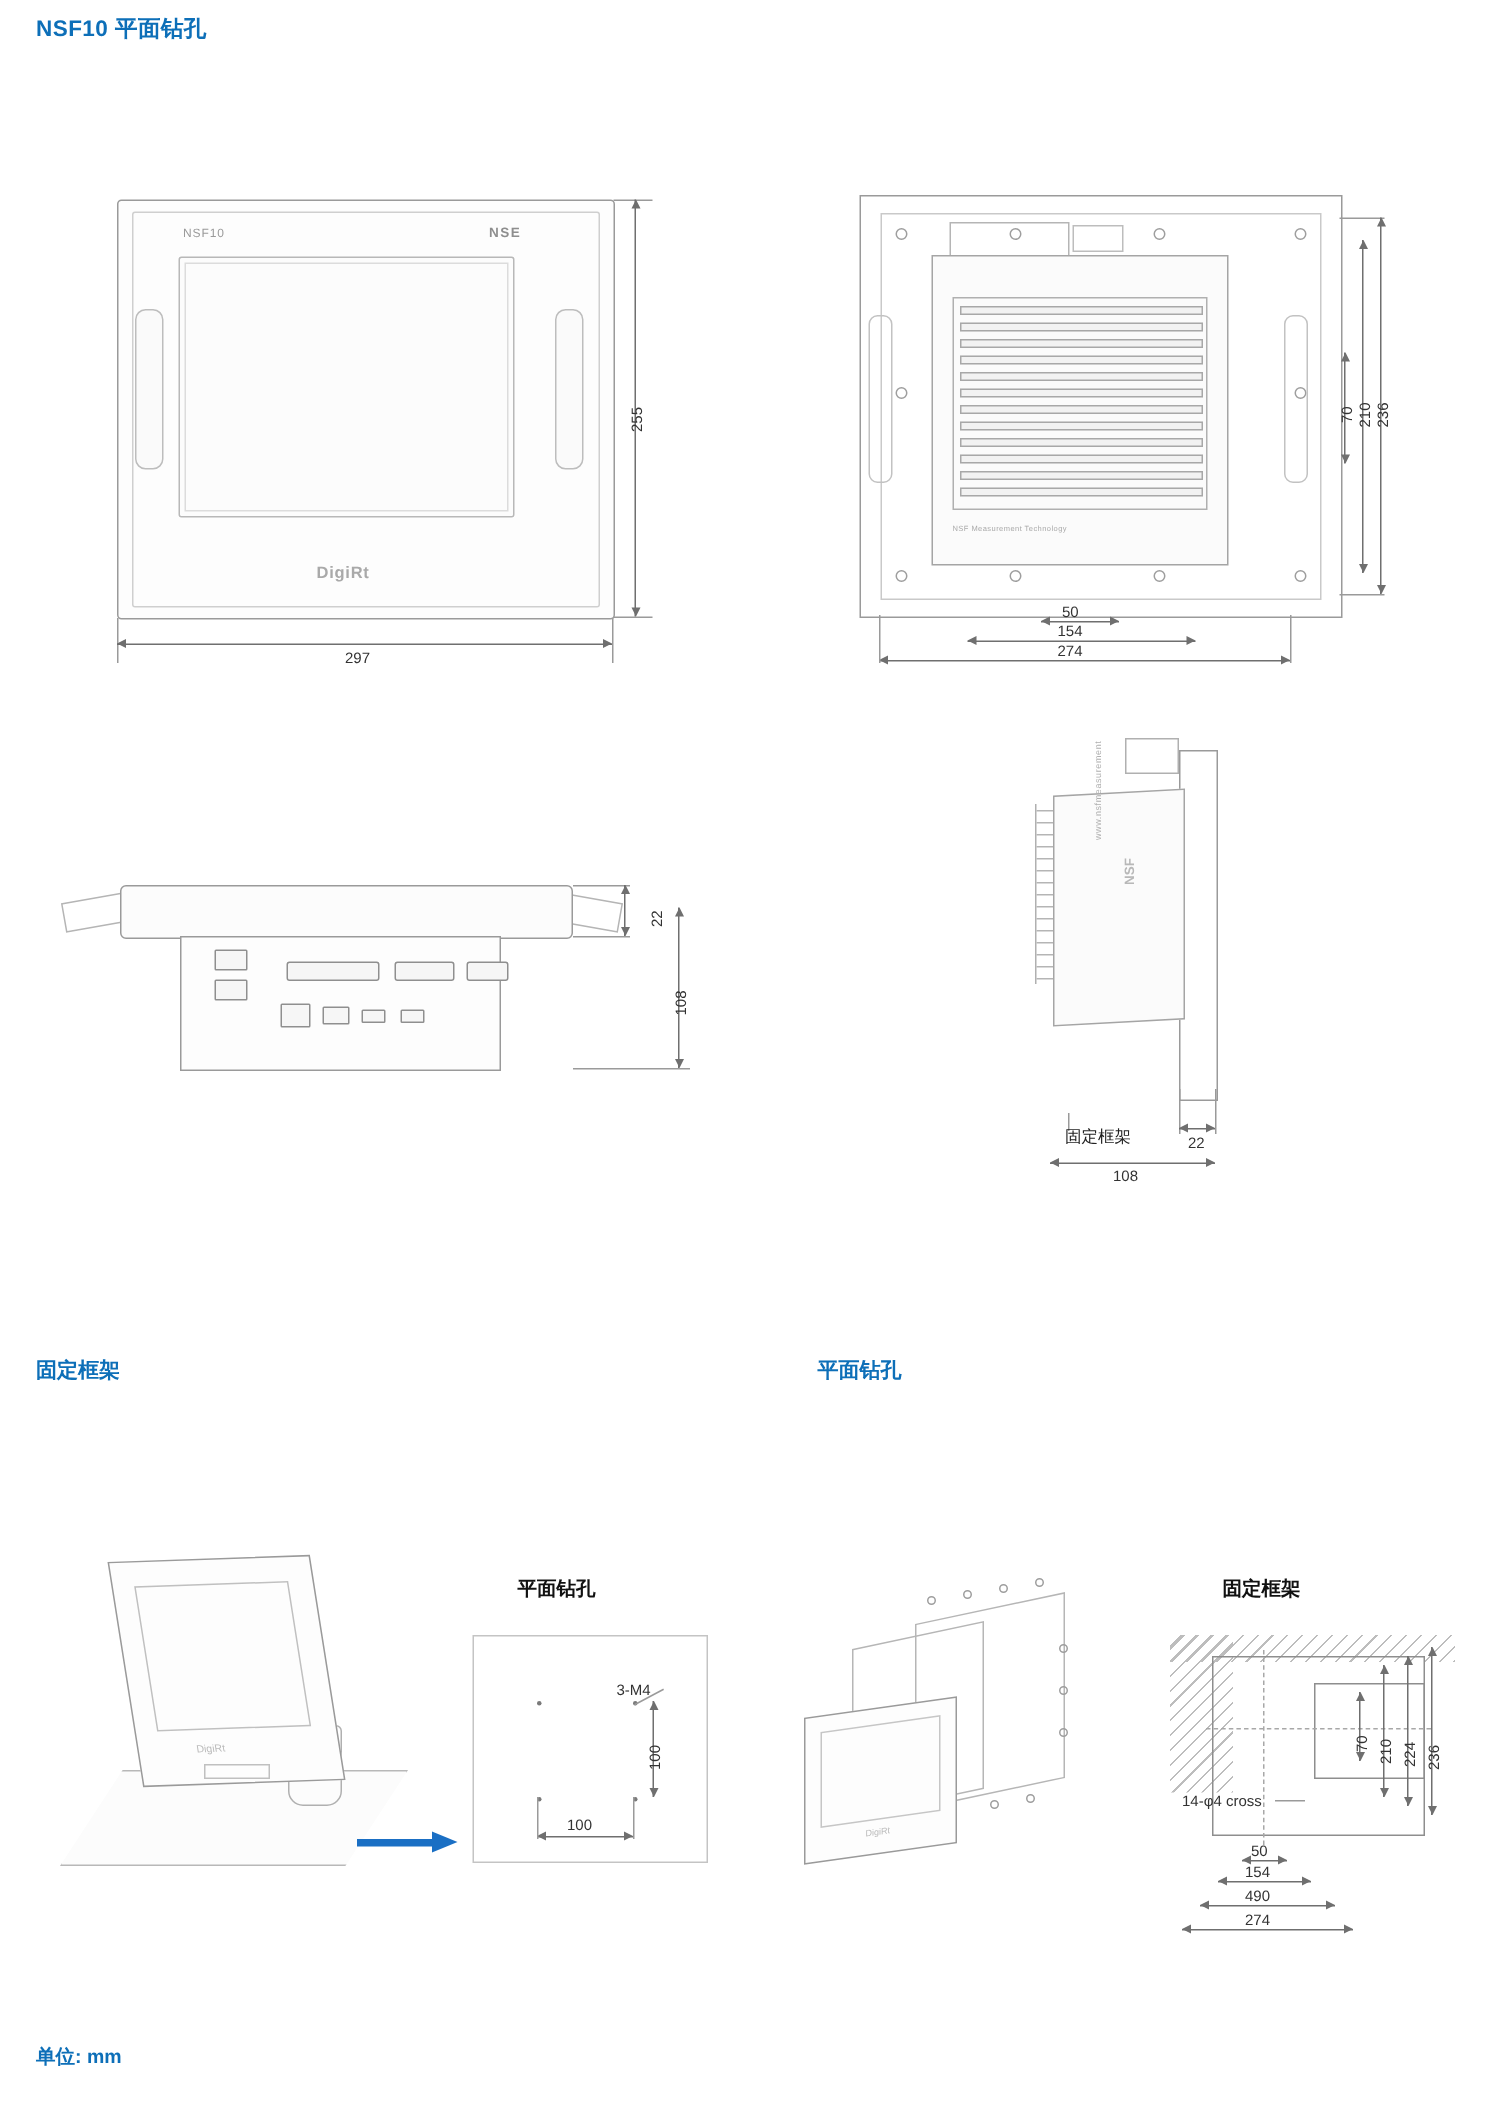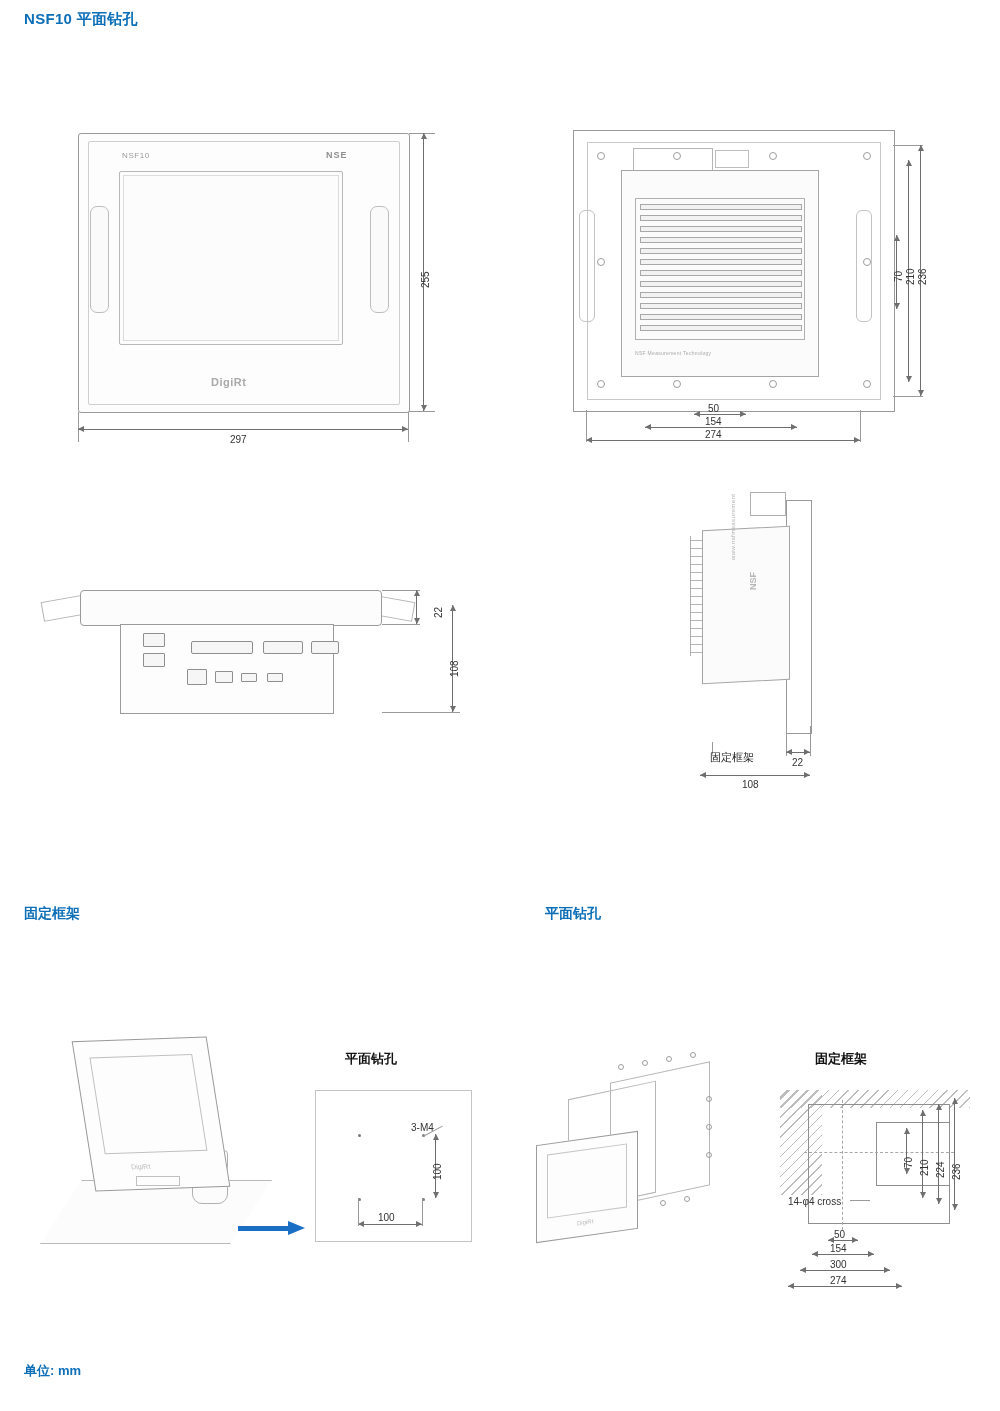--- a/index.html
+++ b/index.html
@@ -404,21 +404,21 @@
   <div class="dim" style="left:834px;top:1229px;">50</div>
 
   <div class="dimline" style="left:812px;top:1254px;width:62px;height:1px;"></div>
   <div class="arrowL" style="left:812px;top:1251px;"></div>
   <div class="arrowR" style="left:868px;top:1251px;"></div>
   <div class="dim" style="left:830px;top:1243px;">154</div>
 
   <div class="dimline" style="left:800px;top:1270px;width:90px;height:1px;"></div>
   <div class="arrowL" style="left:800px;top:1267px;"></div>
   <div class="arrowR" style="left:884px;top:1267px;"></div>
-  <div class="dim" style="left:830px;top:1259px;">300</div>
+  <div class="dim" style="left:830px;top:1259px;">490</div>
 
   <div class="dimline" style="left:788px;top:1286px;width:114px;height:1px;"></div>
   <div class="arrowL" style="left:788px;top:1283px;"></div>
   <div class="arrowR" style="left:896px;top:1283px;"></div>
   <div class="dim" style="left:830px;top:1275px;">274</div>
 
   <div class="unit">单位: mm</div>
 
 </div>
 

